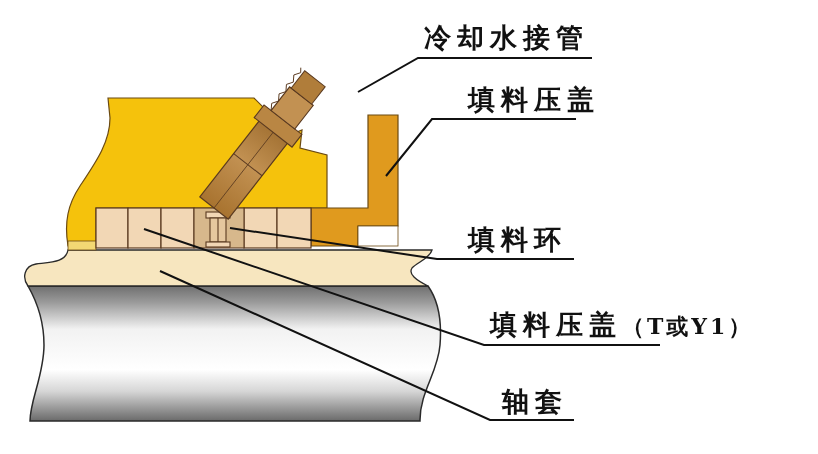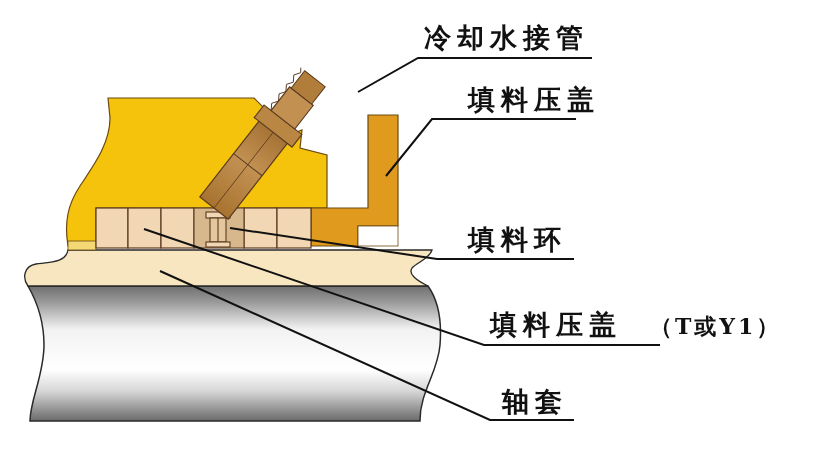--- a/index.html
+++ b/index.html
@@ -8,21 +8,21 @@
     .label {
       position: absolute;
       font-family: "DejaVu Serif", serif;
       font-weight: bold;
       font-size: 27px;
       color: #111111;
       letter-spacing: 6px;
       white-space: nowrap;
       line-height: 32px;
     }
-    .label .suffix { font-size: 22px; letter-spacing: 3px; margin-left: 28px; }
+    .label .suffix { font-size: 22px; letter-spacing: 3px; }
   </style>
 </head>
 <body>
 
 <div id="stage">
   <svg width="818" height="454" viewBox="0 0 818 454" xmlns="http://www.w3.org/2000/svg">
     <defs>
       <linearGradient id="shaftGrad" x1="0" y1="0" x2="0" y2="1">
         <stop offset="0" stop-color="#6f6f6f"></stop>
         <stop offset="0.12" stop-color="#9a9a9a"></stop>

